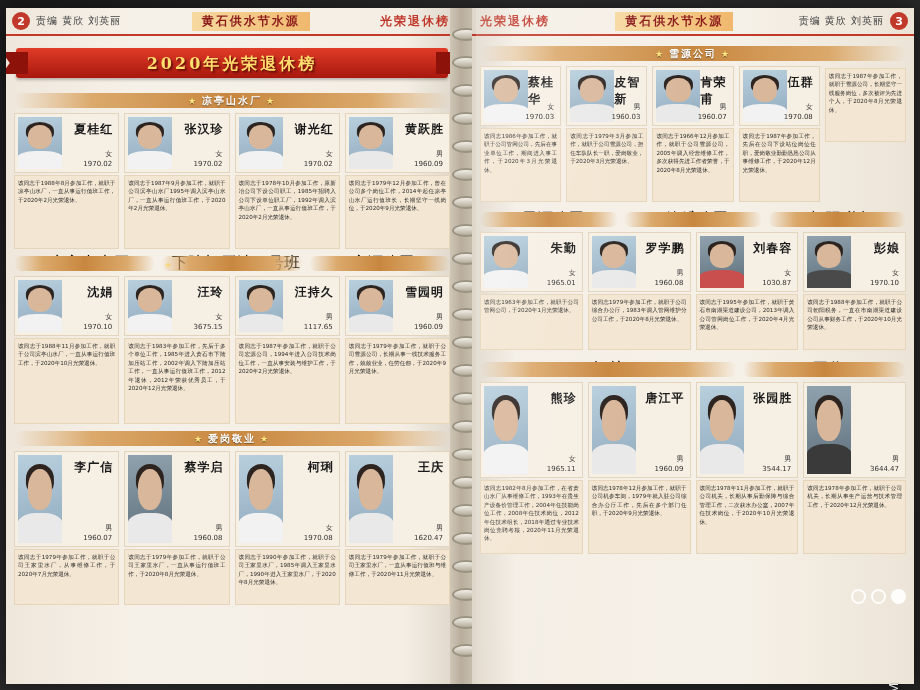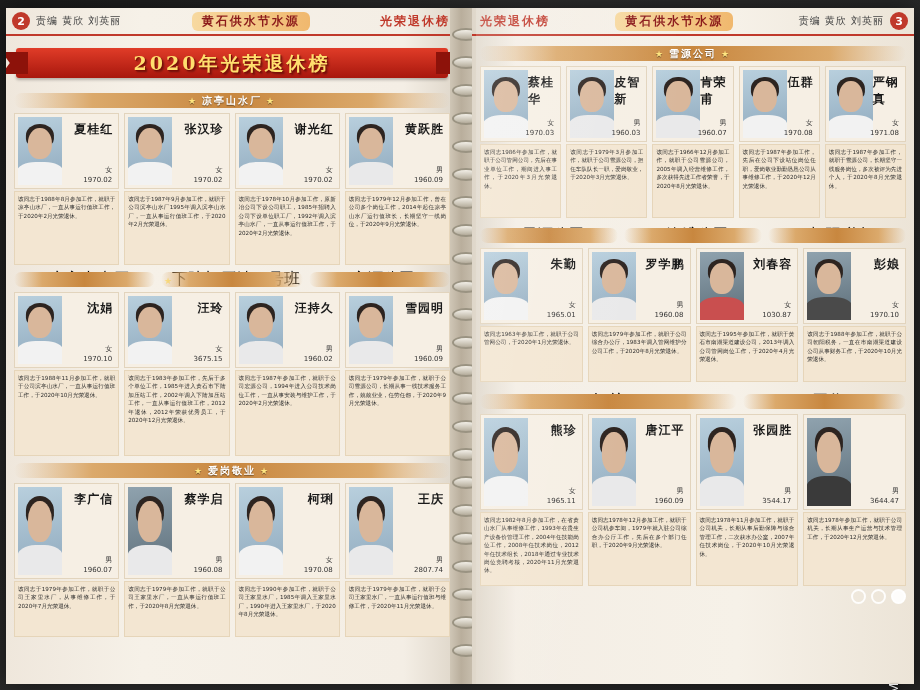--- a/index.html
+++ b/index.html
@@ -54,21 +54,21 @@
   .pg-num{
     width:18px;height:18px;border-radius:50%;
     background:#c0392b;color:#fff;font-size:11px;font-weight:bold;
     display:flex;align-items:center;justify-content:center;
     margin:0 6px;flex:none;
   }
   .pg-editor{font-size:10px;color:#444;letter-spacing:1px;white-space:nowrap;}
   .pg-mast{
     font-size:12px;font-weight:bold;color:#8b1a1a;letter-spacing:2px;
     background:linear-gradient(90deg,#f7d9a0,#f0b86e);
-    padding:1px 10px;border-radius:6px;margin:0 8px;white-space:nowrap;
+    padding:1px 10px;border-radius:0;margin:0 8px;white-space:nowrap;
   }
   .pg-sec{font-size:12px;font-weight:bold;color:#c0392b;letter-spacing:2px;white-space:nowrap;}
   .sp{flex:1;}
 
   
   .banner{
     position:relative;margin:6px 10px 4px;height:44px;
     display:flex;align-items:center;justify-content:center;
   }
   .banner .ribbon{
@@ -78,21 +78,21 @@
     box-shadow:0 2px 3px rgba(0,0,0,.25);
   }
   .banner .ribbon:before,.banner .ribbon:after{
     content:"";position:absolute;top:4px;width:26px;height:22px;
     background:#8d120a;
   }
   .banner .ribbon:before{left:-14px;clip-path:polygon(0 0,100% 0,100% 100%,0 100%,30% 50%);}
   .banner .ribbon:after{right:-14px;clip-path:polygon(0 0,100% 0,70% 50%,100% 100%,0 100%);}
   .banner .txt{
     position:relative;z-index:2;
-    font-size:19px;font-weight:bold;letter-spacing:3px;
+    font-size:16px;font-weight:bold;letter-spacing:3px;
     color:#ffdf6e;
     text-shadow:1px 1px 0 #7d0d06, 2px 2px 2px rgba(0,0,0,.4);
     font-family:"DejaVu Serif","Liberation Serif",serif;
   }
 
   
   .sec-bar{
     position:relative;height:19px;margin:5px 8px 3px;
     display:flex;align-items:center;justify-content:center;
   }
@@ -113,21 +113,21 @@
   }
 
   
   .grid{display:flex;gap:5px;padding:0 8px;}
   .cell{flex:1;display:flex;flex-direction:column;}
   .pcard{
     position:relative;display:flex;
     background:#f6efe4;
     border:1px solid #e2d4bd;
     padding:3px;
-    height:76px;box-sizing:border-box;
+    height:60px;box-sizing:border-box;
   }
   .pcard.tall{height:96px;}
   .portrait{
     width:44px;flex:none;background:#9fb8c9;
     background:linear-gradient(170deg,#b8cfdd,#8fa9bd);
     position:relative;overflow:hidden;
   }
   .portrait .head{
     position:absolute;left:50%;top:16%;transform:translateX(-50%);
     width:55%;height:46%;border-radius:48% 48% 44% 44%;
@@ -350,21 +350,21 @@
           <div class="pcard">
             <div class="portrait male">
                 <div class="hair"></div>
                 <div class="head"></div>
                 <div class="body"></div>
               </div>
             <div class="pinfo">
               <div class="pname">汪持久</div>
               <div class="pmeta">
                 <div>男</div>
-                <div>1960.02</div>
+                <div>1117.65</div>
               </div>
             </div>
           </div>
           <div class="bio tallbio">该同志于1987年参加工作，就职于公司宏源公司，1994年进入公司技术岗位工作，一直从事安装与维护工作，于2020年2月光荣退休。</div>
         </div>
         <div class="cell">
           <div class="pcard">
             <div class="portrait male">
                 <div class="hair"></div>
                 <div class="head"></div>
@@ -446,21 +446,21 @@
           <div class="pcard tall">
             <div class="portrait male">
                 <div class="hair"></div>
                 <div class="head"></div>
                 <div class="body"></div>
               </div>
             <div class="pinfo">
               <div class="pname">王庆</div>
               <div class="pmeta">
                 <div>男</div>
-                <div>2807.74</div>
+                <div>1620.47</div>
               </div>
             </div>
           </div>
           <div class="bio short">该同志于1979年参加工作，就职于公司王家里水厂，一直从事运行值班与维修工作，于2020年11月光荣退休。</div>
         </div>
       </div>
     </div>
 
     <div class="binding">
       <div class="ring" style="top:20px"></div>
@@ -570,34 +570,20 @@
               <div class="pname">伍群</div>
               <div class="pmeta">
                 <div>女</div>
                 <div>1970.08</div>
               </div>
             </div>
           </div>
           <div class="bio">该同志于1987年参加工作，先后在公司下设站位岗位任职，爱岗敬业勤勤恳恳公司从事维修工作，于2020年12月光荣退休。</div>
         </div>
         <div class="cell">
-          <div class="pcard">
-            <div class="portrait">
-                <div class="hair"></div>
-                <div class="head"></div>
-                <div class="body"></div>
-              </div>
-            <div class="pinfo">
-              <div class="pname">严钢真</div>
-              <div class="pmeta">
-                <div>女</div>
-                <div>1971.08</div>
-              </div>
-            </div>
-          </div>
           <div class="bio">该同志于1987年参加工作，就职于雪源公司，长期坚守一线服务岗位，多次被评为先进个人，于2020年8月光荣退休。</div>
         </div>
       </div>
 
       <div class="sec-group" style="margin-top:8px">
         <div class="sec-chip">
           <div class="bg" style="position:absolute;left:0;right:0;top:2px;height:15px;background:linear-gradient(90deg,rgba(214,160,100,0),#dba96b 20%,#c8873f 50%,#dba96b 80%,rgba(214,160,100,0));border-radius:8px;"></div>
           <div class="label"><span class="star">★</span><span>雪源公司</span></div>
         </div>
         <div class="sec-chip">

